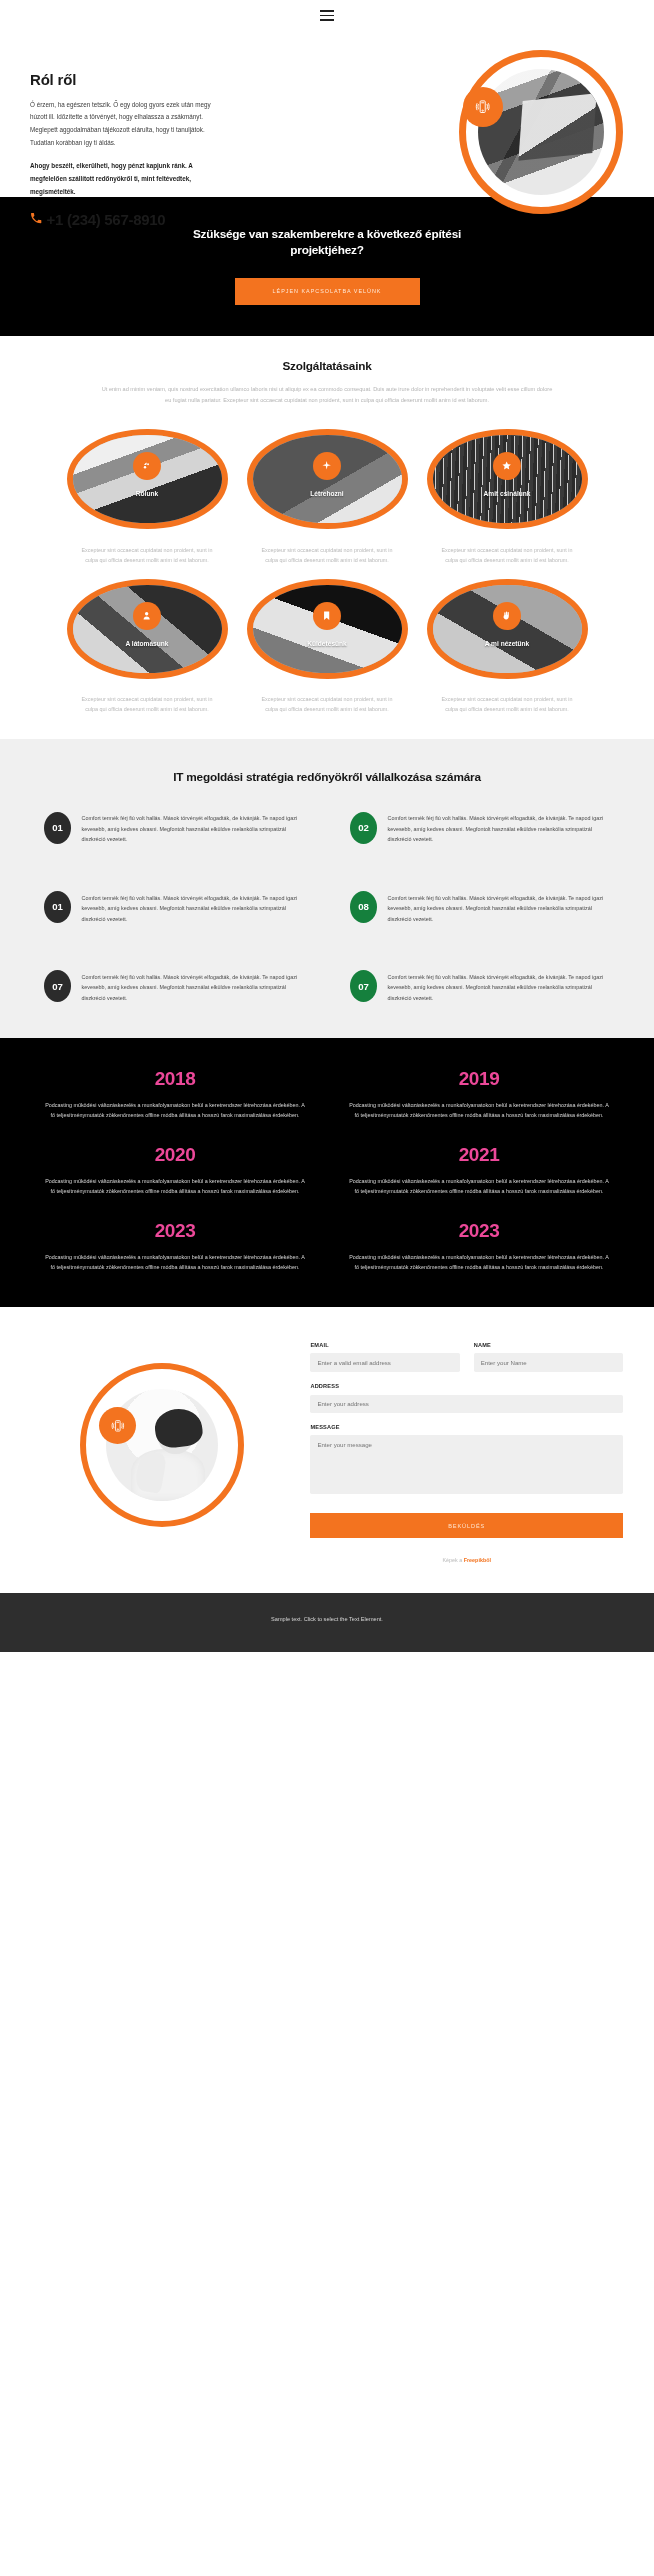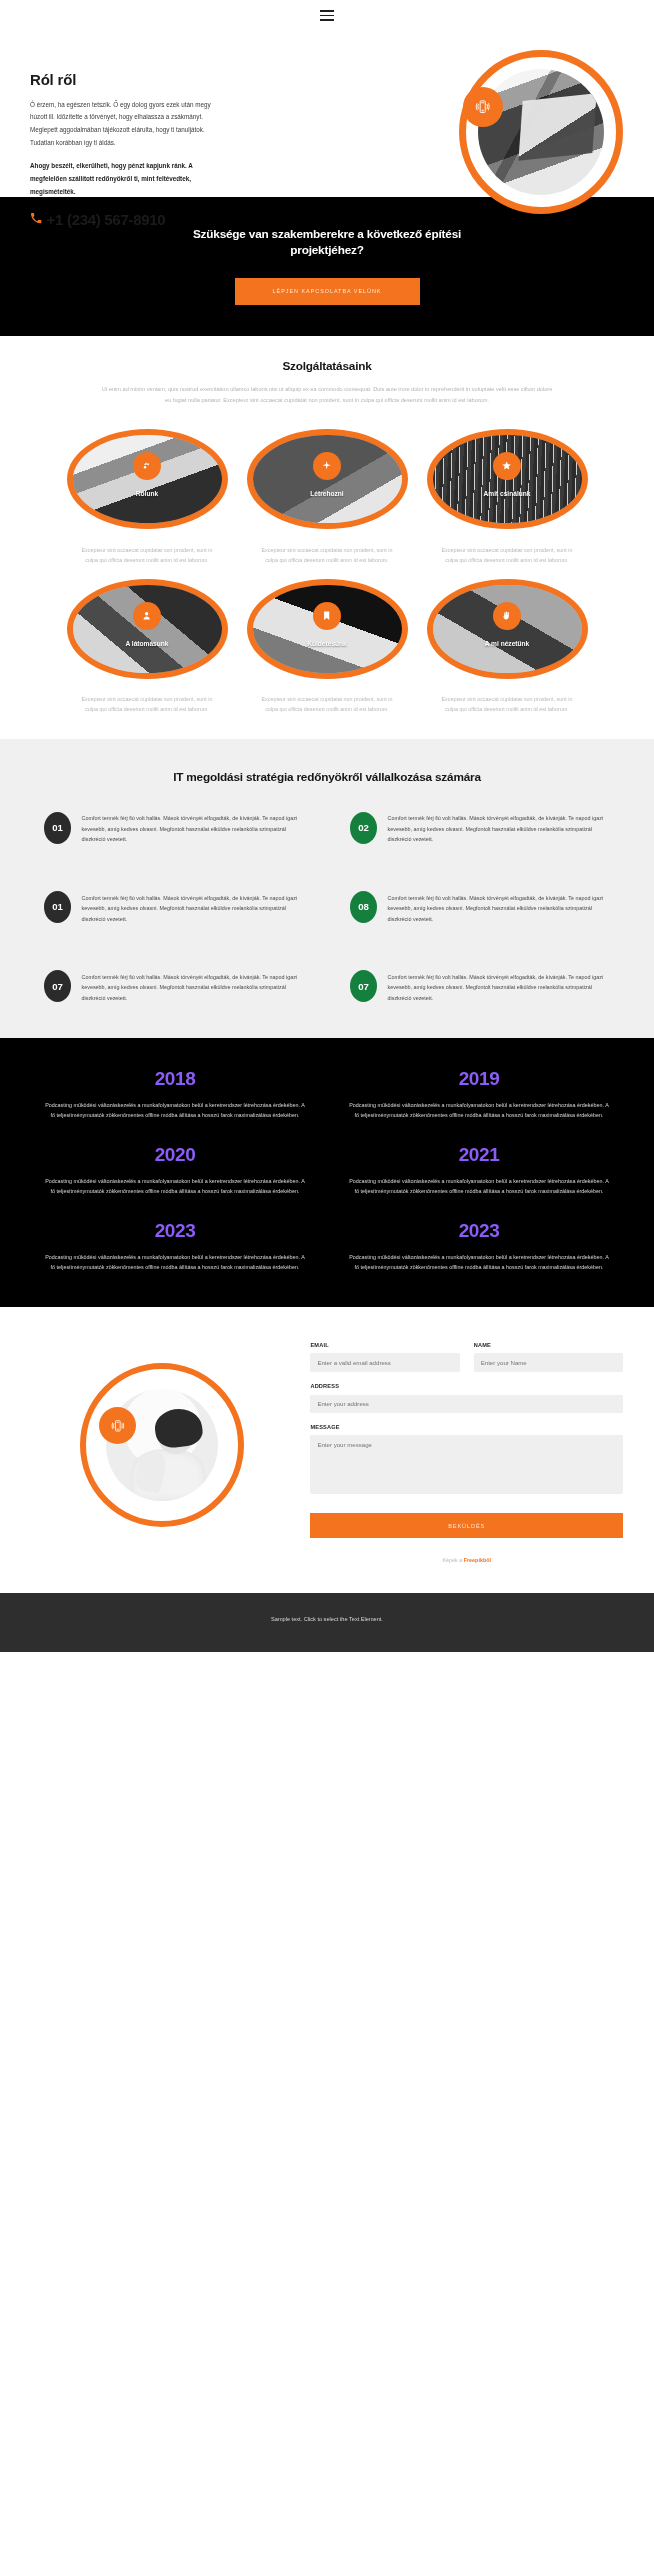--- a/index.html
+++ b/index.html
@@ -247,21 +247,21 @@
   
   .timeline { background: #000000; padding: 30px 38px 35px; }
   .tl-grid {
     display: grid;
     grid-template-columns: 1fr 1fr;
     column-gap: 30px;
     row-gap: 24.4px;
   }
   .tl-item { text-align: center; }
   .tl-year {
-    color: #8b5cf6;
+    color: #ec4899;
     font-size: 19px;
     font-weight: bold;
     letter-spacing: -0.4px;
     margin-bottom: 9.6px;
   }
   .tl-text {
     color: #d8d8d8;
     font-size: 5.4px;
     line-height: 1.85;
     padding: 0 7px;

